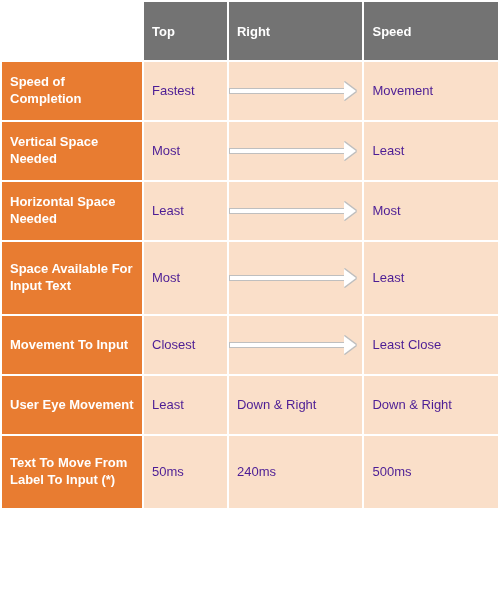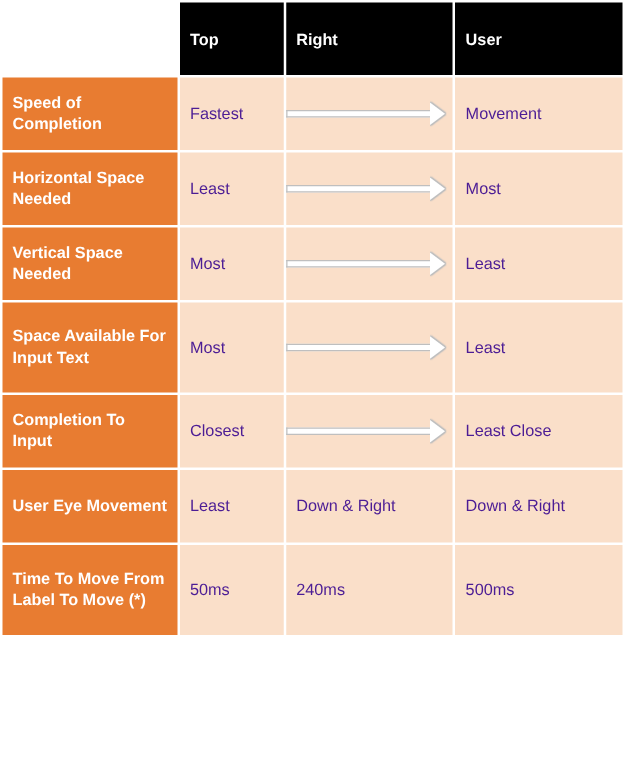--- a/index.html
+++ b/index.html
@@ -1,19 +1,19 @@
 <!DOCTYPE html>
 <html><head>
   <meta charset="utf-8">
   <style>
     * { margin: 0; padding: 0; box-sizing: border-box; }
     body { font-family: Arial, Helvetica, sans-serif; font-size: 13px; background: #fff; }
     table { border-collapse: separate; border-spacing: 2px; width: 500px; background: #fff; }
     th, td { padding: 10px 8px; text-align: left; vertical-align: middle; }
-    .header-row th { background: #000000; color: #fff; font-weight: bold; }
+    .header-row th { background: #737373; color: #fff; font-weight: bold; }
     .header-row th:first-child { background: #fff; }
     .row-head { background: #e87c31; color: #fff; font-weight: bold; width: 140px; line-height: 1.3; }
     .data-cell { background: #fadfc9; color: #4c1d95; line-height: 1.3; }
     .arrow-cell { background: #fadfc9; position: relative; }
     .arrow {
       position: absolute;
       left: 0;
       right: 6px;
       top: 50%;
       transform: translateY(-50%);
@@ -47,85 +47,85 @@
   </style>
 </head>
 <body>
 
 <table>
   <thead>
     <tr class="header-row">
       <th></th>
       <th>Top</th>
       <th>Right</th>
-      <th>User</th>
+      <th>Speed</th>
     </tr>
   </thead>
   <tbody>
     <tr>
       <th class="row-head">Speed of Completion</th>
       <td class="data-cell">Fastest</td>
       <td class="arrow-cell">
           <span class="arrow">
             <span class="arrow-line"></span>
             <span class="arrow-head"></span>
           </span>
         </td>
       <td class="data-cell">Movement</td>
     </tr>
     <tr>
+      <th class="row-head">Vertical Space Needed</th>
+      <td class="data-cell">Most</td>
+      <td class="arrow-cell">
+          <span class="arrow">
+            <span class="arrow-line"></span>
+            <span class="arrow-head"></span>
+          </span>
+        </td>
+      <td class="data-cell">Least</td>
+    </tr>
+    <tr>
       <th class="row-head">Horizontal Space Needed</th>
       <td class="data-cell">Least</td>
       <td class="arrow-cell">
           <span class="arrow">
             <span class="arrow-line"></span>
             <span class="arrow-head"></span>
           </span>
         </td>
       <td class="data-cell">Most</td>
-    </tr>
-    <tr>
-      <th class="row-head">Vertical Space Needed</th>
-      <td class="data-cell">Most</td>
-      <td class="arrow-cell">
-          <span class="arrow">
-            <span class="arrow-line"></span>
-            <span class="arrow-head"></span>
-          </span>
-        </td>
-      <td class="data-cell">Least</td>
     </tr>
     <tr>
       <th class="row-head tall">Space Available For Input Text</th>
       <td class="data-cell">Most</td>
       <td class="arrow-cell">
           <span class="arrow">
             <span class="arrow-line"></span>
             <span class="arrow-head"></span>
           </span>
         </td>
       <td class="data-cell">Least</td>
     </tr>
     <tr>
-      <th class="row-head">Completion To Input</th>
+      <th class="row-head">Movement To Input</th>
       <td class="data-cell">Closest</td>
       <td class="arrow-cell">
           <span class="arrow">
             <span class="arrow-line"></span>
             <span class="arrow-head"></span>
           </span>
         </td>
       <td class="data-cell">Least Close</td>
     </tr>
     <tr>
       <th class="row-head">User Eye Movement</th>
       <td class="data-cell">Least</td>
       <td class="data-cell">Down &amp; Right</td>
       <td class="data-cell">Down &amp; Right</td>
     </tr>
     <tr>
-      <th class="row-head tall">Time To Move From Label To Move (*)</th>
+      <th class="row-head tall">Text To Move From Label To Input (*)</th>
       <td class="data-cell">50ms</td>
       <td class="data-cell">240ms</td>
       <td class="data-cell">500ms</td>
     </tr>
   </tbody>
 </table>
 
 </body></html>

